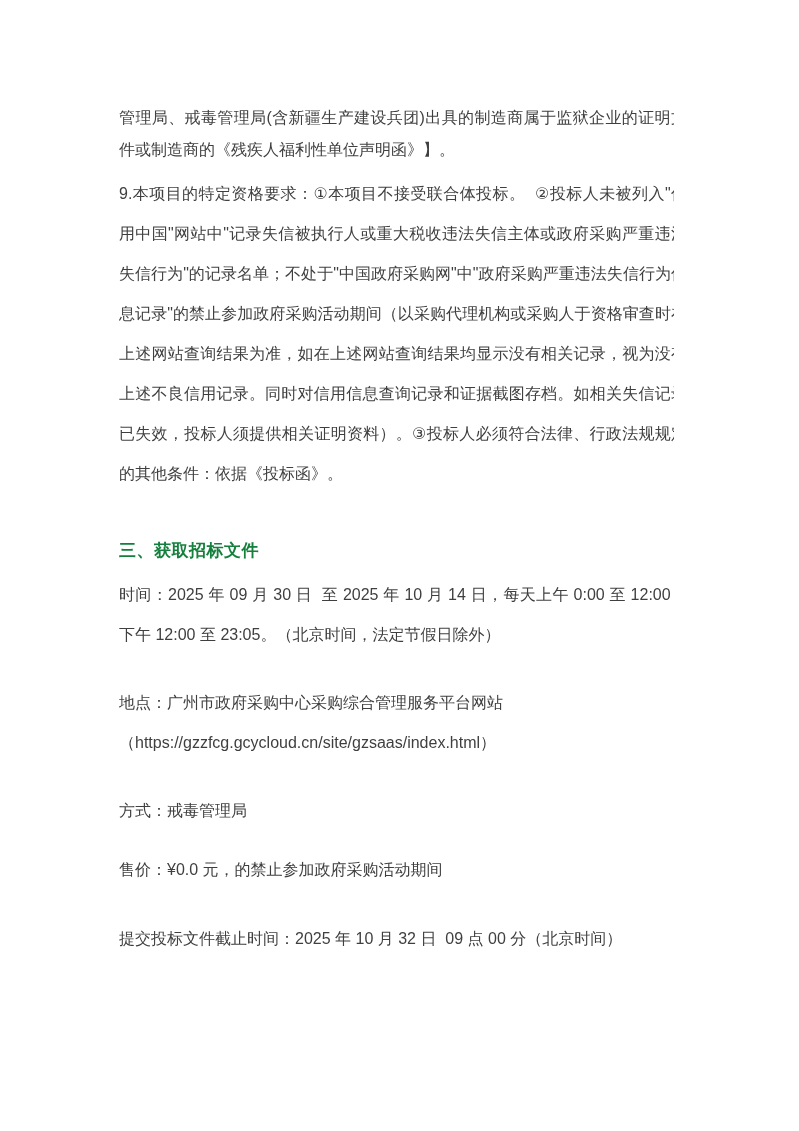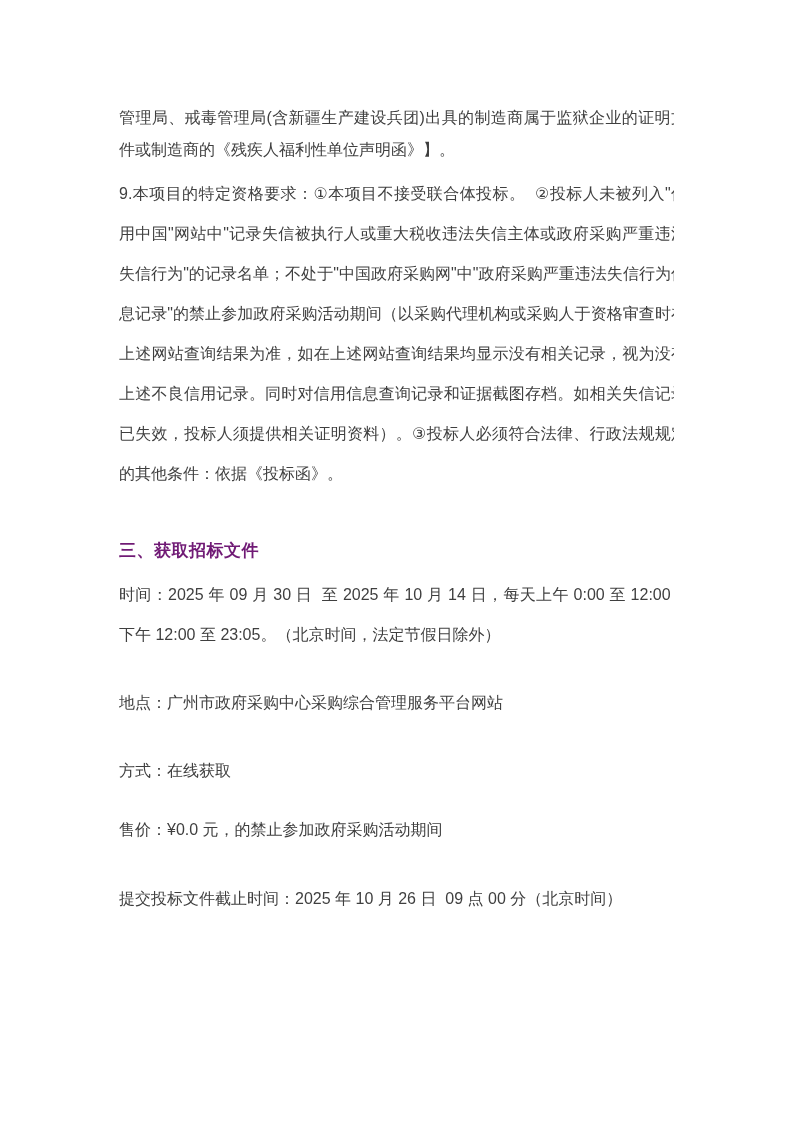--- a/index.html
+++ b/index.html
@@ -28,21 +28,21 @@
     text-align: justify;
   }
   .p-qual {
     margin-top: 8px !important;
     line-height: 40px;
     text-align: justify;
   }
   .sec {
     font-size: 17px;
     font-weight: 700;
-    color: #701a75;
+    color: #15803d;
     line-height: 24px;
     margin: 45px 0 0 0;
     letter-spacing: 0.5px;
   }
   .p-time     { margin-top: 12px !important; line-height: 40px; text-align: justify; }
   .p-loc      { margin-top: 28px !important; line-height: 40px; }
   .p-method   { margin-top: 28px !important; line-height: 40px; }
   .p-price    { margin-top: 19px !important; line-height: 40px; }
   .sec-4      { margin-top: 30px; }
   .p-deadline { margin-top: 29px !important; line-height: 40px; }
@@ -55,23 +55,23 @@
   <div class="content">
 
     <p class="p-cont">管理局、戒毒管理局(含新疆生产建设兵团)出具的制造商属于监狱企业的证明文件或制造商的《残疾人福利性单位声明函》】。</p>
 
     <p class="p-qual">9.本项目的特定资格要求：①本项目不接受联合体投标。  ②投标人未被列入"信用中国"网站中"记录失信被执行人或重大税收违法失信主体或政府采购严重违法失信行为"的记录名单；不处于"中国政府采购网"中"政府采购严重违法失信行为信息记录"的禁止参加政府采购活动期间（以采购代理机构或采购人于资格审查时在上述网站查询结果为准，如在上述网站查询结果均显示没有相关记录，视为没有上述不良信用记录。同时对信用信息查询记录和证据截图存档。如相关失信记录已失效，投标人须提供相关证明资料）。③投标人必须符合法律、行政法规规定的其他条件：依据《投标函》。</p>
 
     <h2 class="sec">三、获取招标文件</h2>
 
     <p class="p-time">时间：2025 年 09 月 30 日  至 2025 年 10 月 14 日，每天上午 0:00 至 12:00，下午 12:00 至 23:05。（北京时间，法定节假日除外）</p>
 
-    <p class="p-loc"><span class="line">地点：广州市政府采购中心采购综合管理服务平台网站</span></p>
+    <p class="p-loc"><span class="line">地点：广州市政府采购中心采购综合管理服务平台网站</span><span class="line">（https://gzzfcg.gcycloud.cn/site/gzsaas/index.html）</span></p>
 
-    <p class="p-method">方式：在线获取</p>
+    <p class="p-method">方式：戒毒管理局</p>
 
     <p class="p-price">售价：¥0.0 元，的禁止参加政府采购活动期间</p>
 
 
-    <p class="p-deadline">提交投标文件截止时间：2025 年 10 月 26 日  09 点 00 分（北京时间）</p>
+    <p class="p-deadline">提交投标文件截止时间：2025 年 10 月 32 日  09 点 00 分（北京时间）</p>
 
   </div>
 </div>
 
 </body></html>

